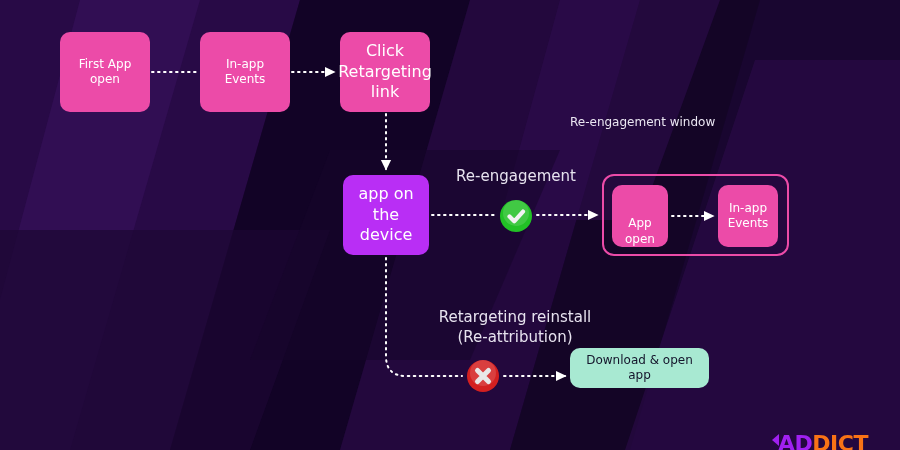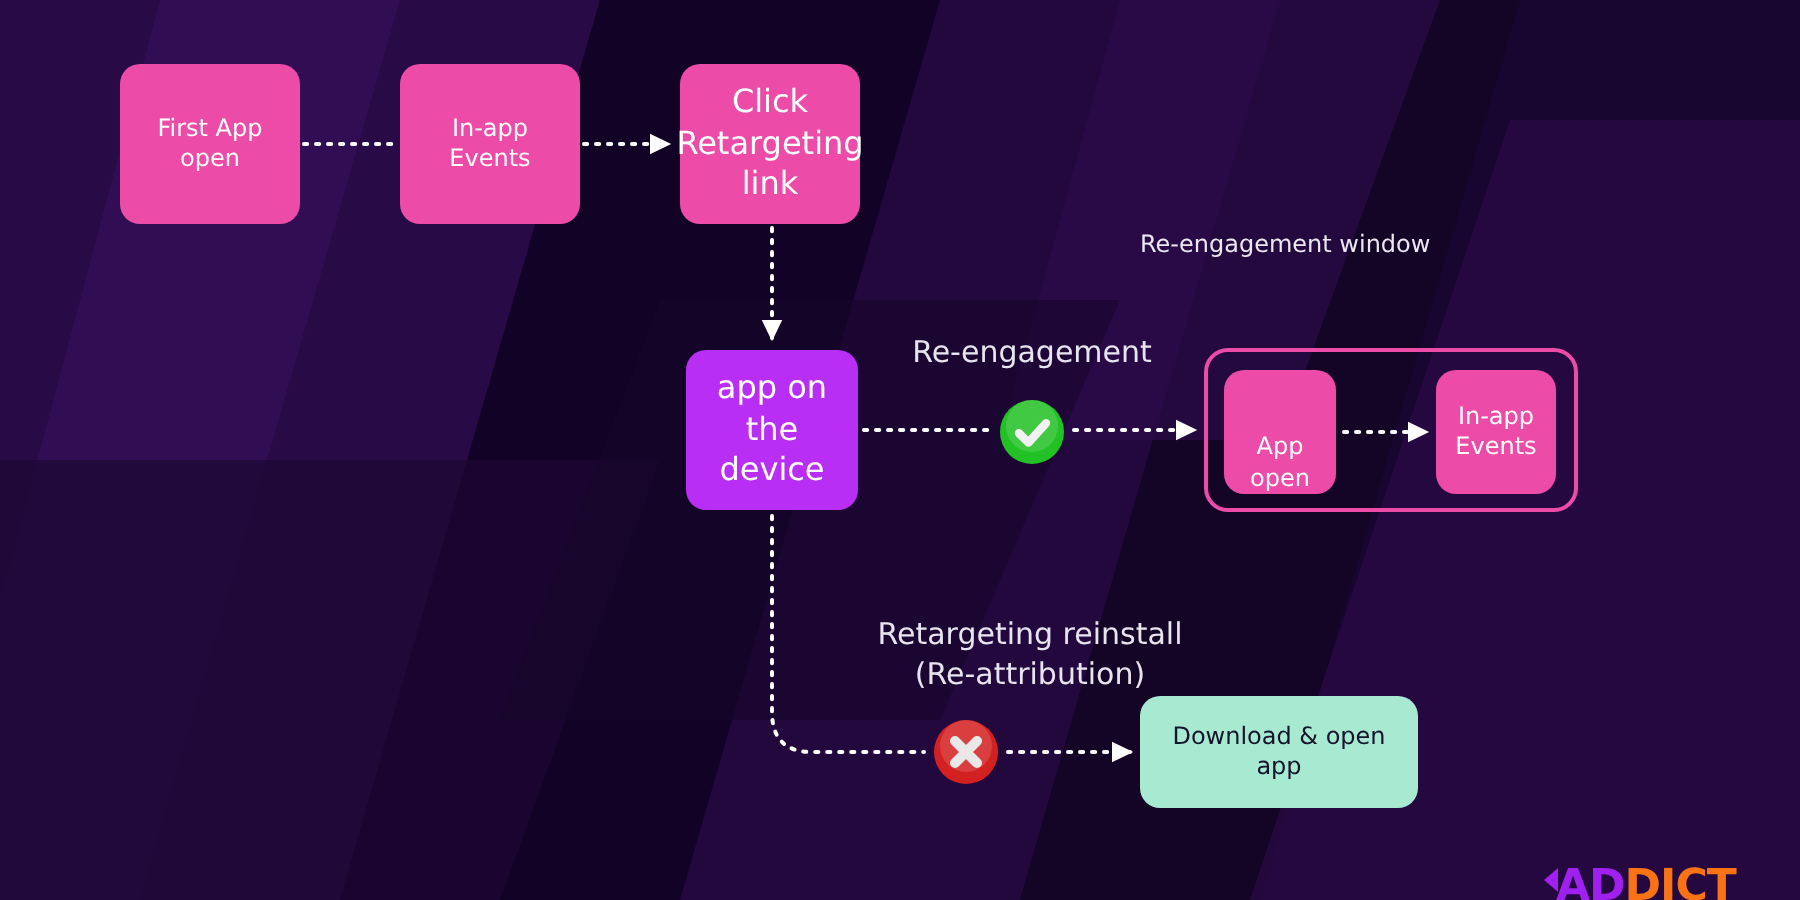--- a/index.html
+++ b/index.html
@@ -119,21 +119,21 @@
       </div>
       <div class="node node-purple" style="left: 343px; top: 175px; width: 86px; height: 80px; font-size: 16px;">
         <span>app on the<br>device</span>
       </div>
       <div class="node node-pink" style="left: 612px; top: 185px; width: 56px; height: 62px; font-size: 12px; align-items: flex-end;">
         <span>App<br>open</span>
       </div>
       <div class="node node-pink" style="left: 718px; top: 185px; width: 60px; height: 62px; font-size: 12px;">
         <span>In-app<br>Events</span>
       </div>
-      <div class="node node-mint" style="left: 570px; top: 348px; width: 139px; height: 56px; font-size: 12px;">
+      <div class="node node-mint" style="left: 570px; top: 348px; width: 139px; height: 40px; font-size: 12px;">
         <span>Download &amp; open app</span>
       </div>
     </div>
 
   <div id="badge-layer">
       <div class="badge" style="left: 499px; top: 199px;">
         <svg viewBox="0 0 34 34">
           <circle cx="17" cy="17" r="16" fill="#22c126"></circle>
           <circle cx="17" cy="14" r="13" fill="#ffffff" opacity="0.14"></circle>
           <path d="M10.5 17.6 L15.2 22.3 L24 12.6" fill="none" stroke="#f2f2f2" stroke-width="4.2" stroke-linecap="round" stroke-linejoin="round"></path>

